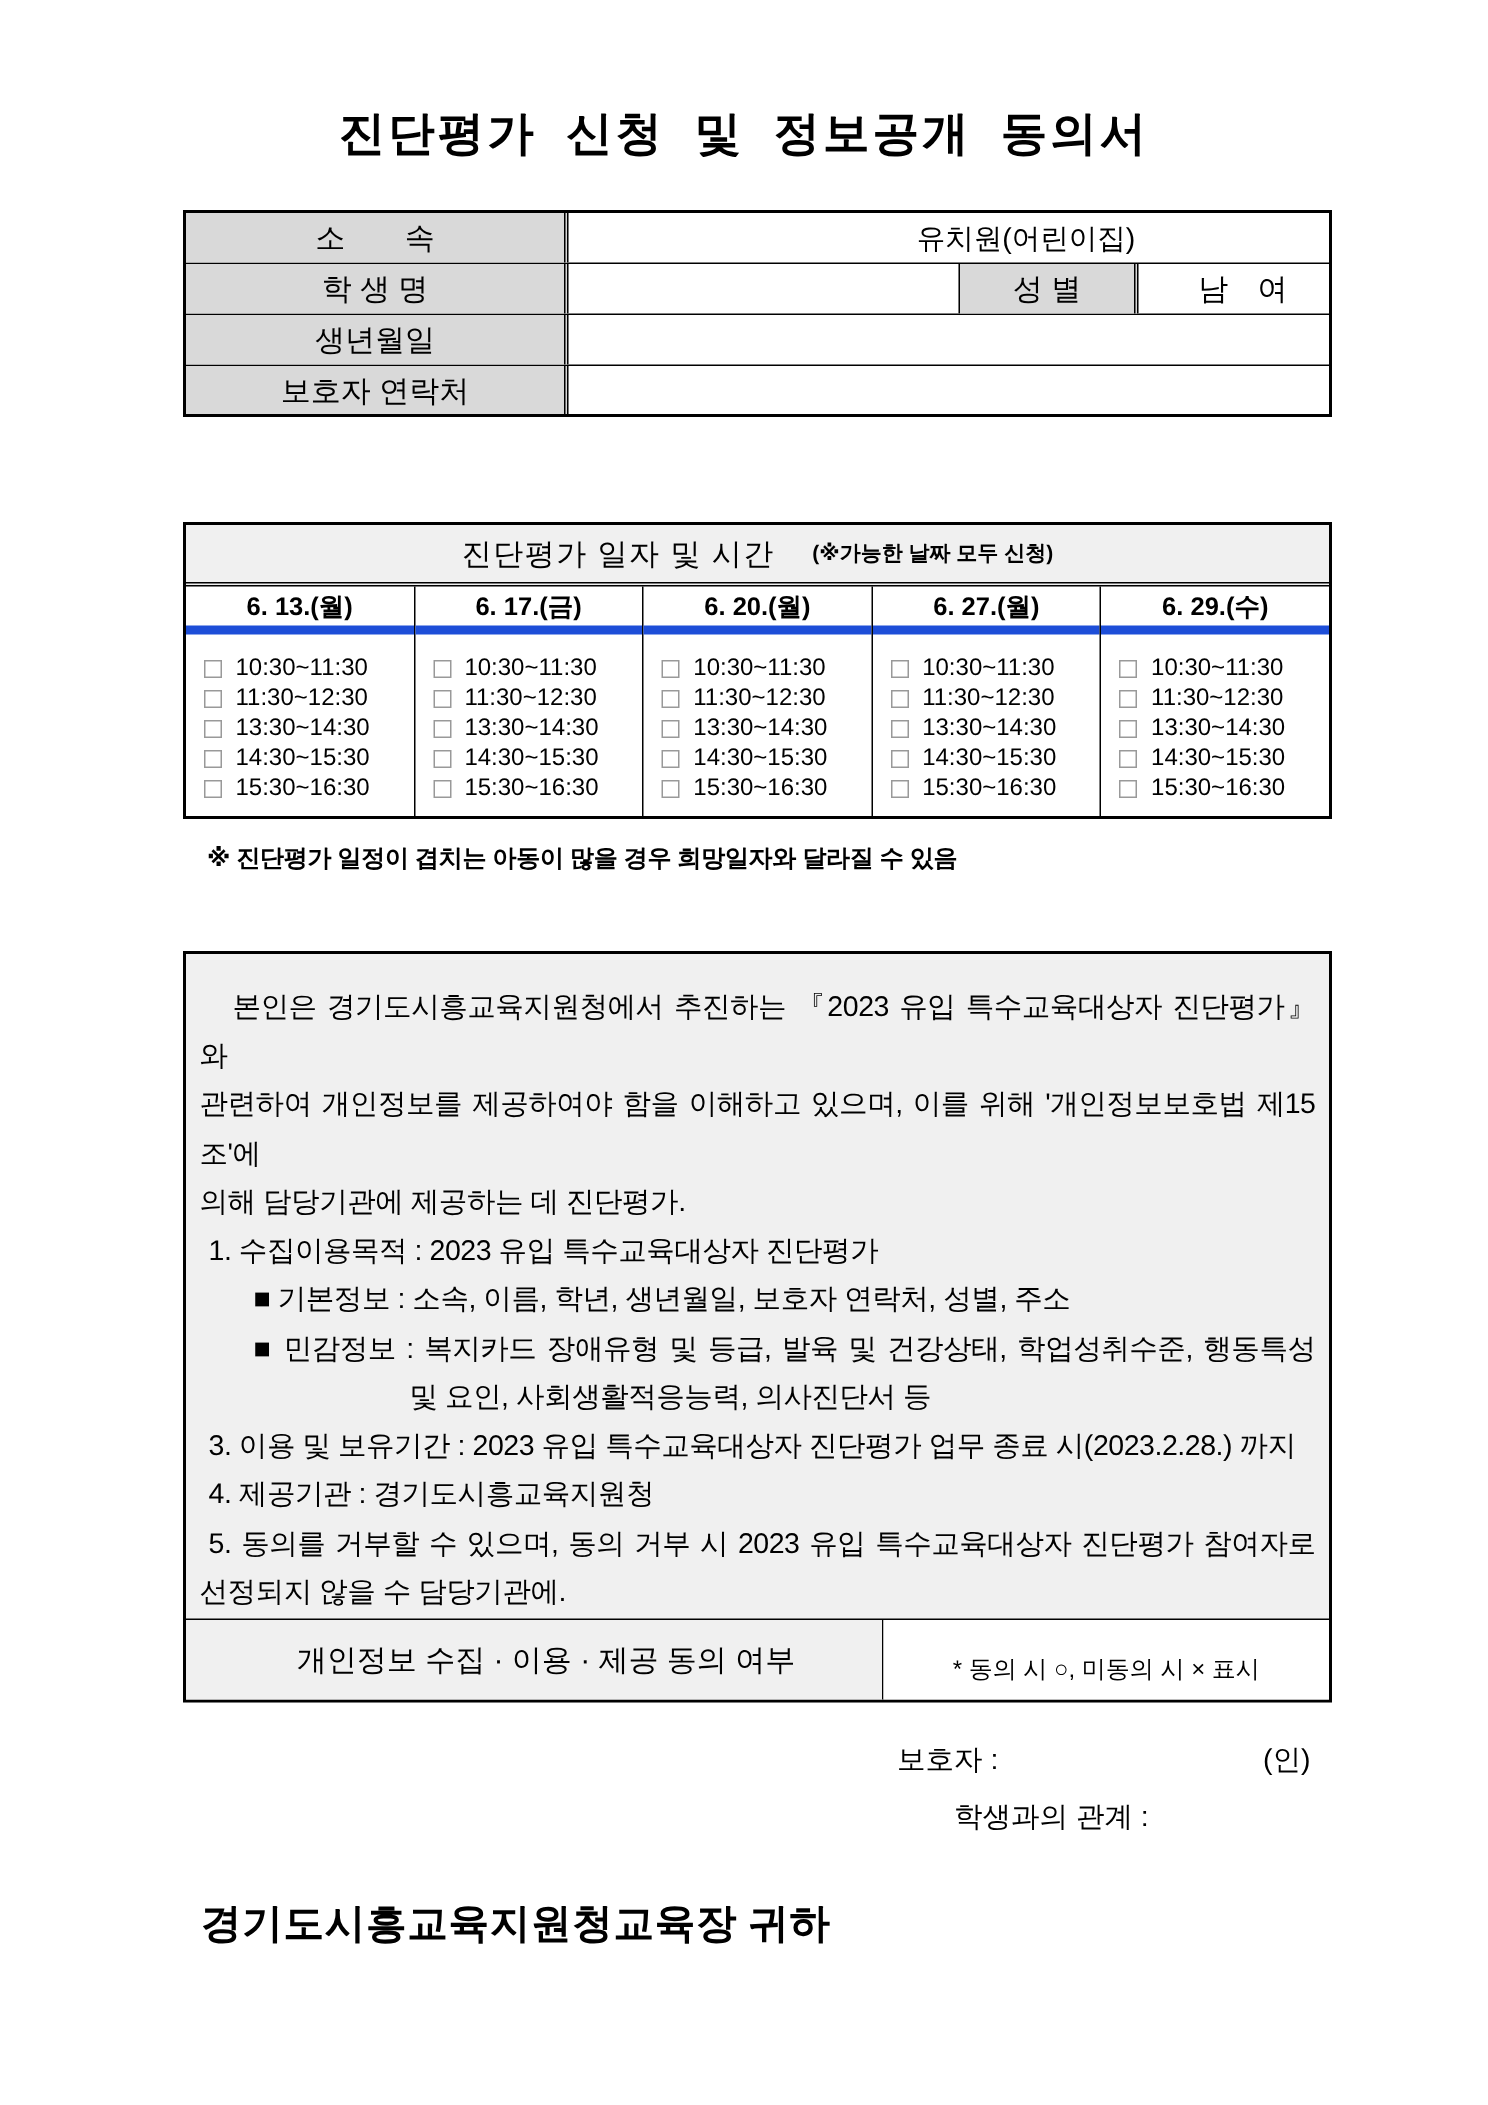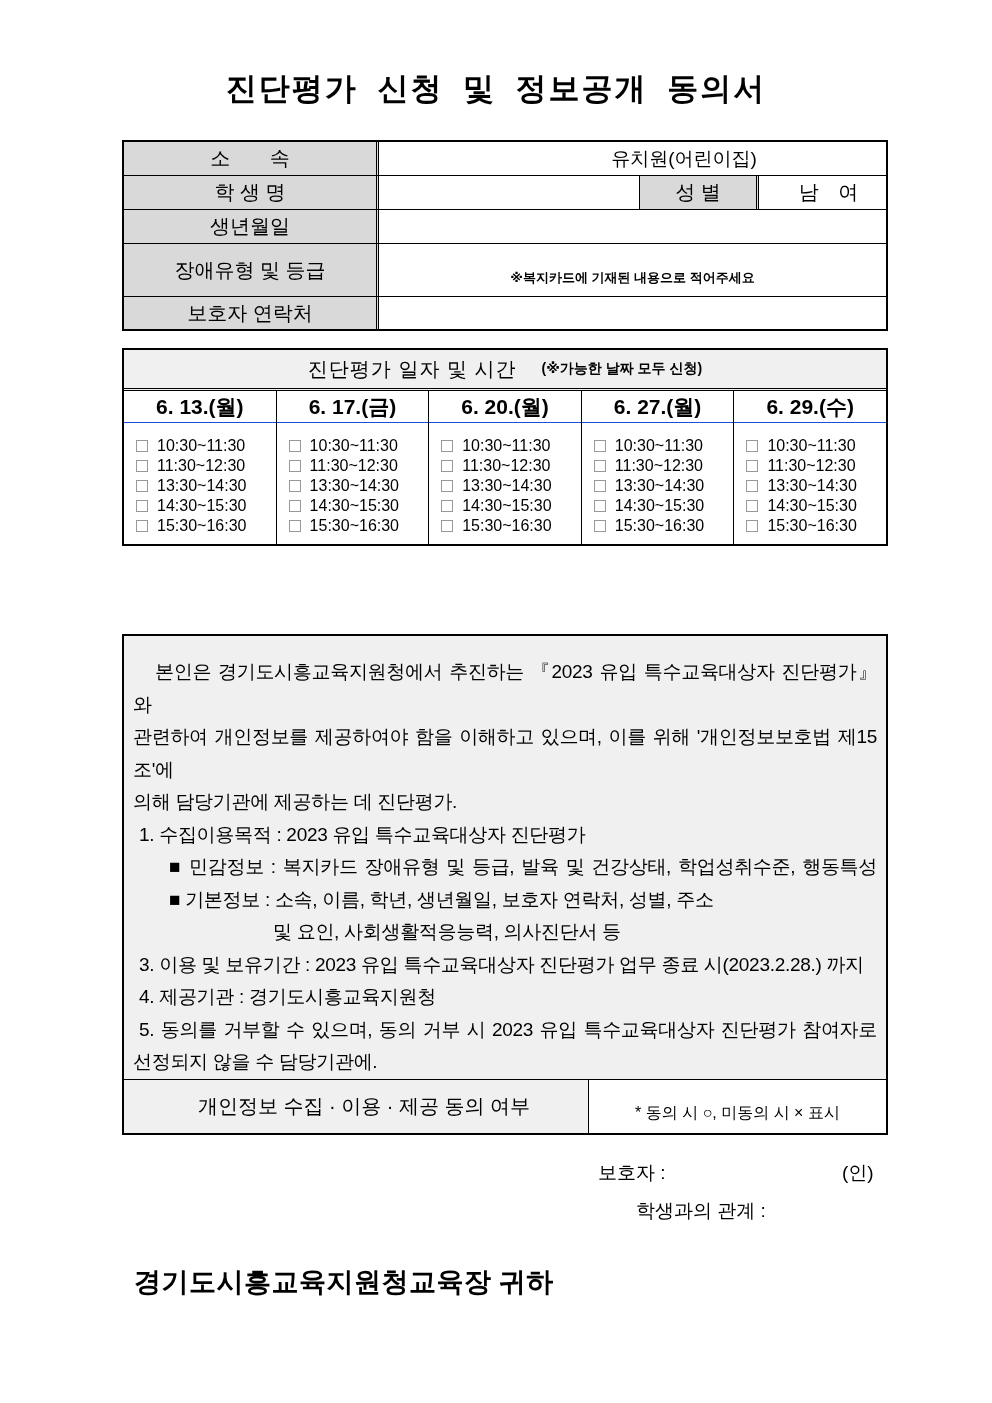--- a/index.html
+++ b/index.html
@@ -39,23 +39,23 @@
   .sched-header {
     height:41px; background:#f0f0f0; border-bottom:3px double #000;
     display:flex; align-items:center; justify-content:center; gap:25px;
   }
   .sched-header .t { font-size:20px; letter-spacing:1px; }
   .sched-header .n { font-size:14px; font-weight:bold; }
   .sched-cols { display:flex; }
   .scol { flex:1; border-left:1px solid #000; }
   .scol:first-child { border-left:none; }
   .scol-date {
-    height:32px; border-bottom:1px solid #1d4ed8;
+    height:32px; border-bottom:6px solid #1d4ed8;
     display:flex; align-items:center; justify-content:center;
-    font-size:21px; font-weight:bold;
+    font-size:17px; font-weight:bold;
   }
   .scol-times { height:121px; padding:13px 0 0 12px; }
   .slot { display:flex; align-items:center; gap:9px; height:20px; font-size:16px; }
   .cbx { width:12px; height:12px; border:1px solid #999; background:#fff; flex:none; }
 
   .sched-footnote {
     position:absolute; left:138px; top:562px;
     font-size:16px; font-weight:bold; letter-spacing:-0.2px;
   }
 
@@ -111,24 +111,20 @@
       <div class="sex-label">성 별</div>
       <div class="sex-value">
         <span>남</span>
         <span>여</span>
       </div>
     </div>
     <div class="irow h34">
       <div class="ilabel">생년월일</div>
       <div class="ivalue"></div>
     </div>
-    <div class="irow h53">
-      <div class="ilabel">장애유형 및 등급</div>
-      <div class="ivalue disability-note">※복지카드에 기재된 내용으로 적어주세요</div>
-    </div>
     <div class="irow h33">
       <div class="ilabel">보호자 연락처</div>
       <div class="ivalue"></div>
     </div>
   </div>
 
   <div class="sched-table">
     <div class="sched-header">
       <span class="t">진단평가 일자 및 시간</span>
       <span class="n">(※가능한 날짜 모두 신청)</span>
@@ -261,29 +257,30 @@
           <div class="slot">
               <span class="cbx"></span>
               <span>15:30~16:30</span>
             </div>
         </div>
       </div>
 
     </div>
   </div>
 
+  <div class="sched-footnote">※ 진단평가 일정이 겹치는 아동이 많을 경우 희망일자와 달라질 수 있음</div>
 
   <div class="consent-box">
     <div class="consent-text">
       <div class="cl jl ind-para">본인은 경기도시흥교육지원청에서 추진하는 『2023 유입 특수교육대상자 진단평가』와</div>
       <div class="cl jl">관련하여 개인정보를 제공하여야 함을 이해하고 있으며, 이를 위해 '개인정보보호법 제15조'에</div>
       <div class="cl">의해 담당기관에 제공하는 데 진단평가.</div>
       <div class="cl ind-item">1. 수집이용목적 : 2023 유입 특수교육대상자 진단평가</div>
+      <div class="cl ind-bullet">■ 기본정보 : 소속, 이름, 학년, 생년월일, 보호자 연락처, 성별, 주소</div>
       <div class="cl ind-bullet jl">■ 민감정보 : 복지카드 장애유형 및 등급, 발육 및 건강상태, 학업성취수준, 행동특성</div>
-      <div class="cl ind-bullet">■ 기본정보 : 소속, 이름, 학년, 생년월일, 보호자 연락처, 성별, 주소</div>
       <div class="cl ind-cont">및 요인, 사회생활적응능력, 의사진단서 등</div>
       <div class="cl ind-item">3. 이용 및 보유기간 : 2023 유입 특수교육대상자 진단평가 업무 종료 시(2023.2.28.) 까지</div>
       <div class="cl ind-item">4. 제공기관 : 경기도시흥교육지원청</div>
       <div class="cl ind-item jl">5. 동의를 거부할 수 있으며, 동의 거부 시 2023 유입 특수교육대상자 진단평가 참여자로</div>
       <div class="cl">선정되지 않을 수 담당기관에.</div>
     </div>
     <div class="consent-agree-row">
       <div class="agree-label-cell">개인정보 수집 · 이용 · 제공 동의 여부</div>
       <div class="agree-value-cell">* 동의 시 ○, 미동의 시 × 표시</div>
     </div>

